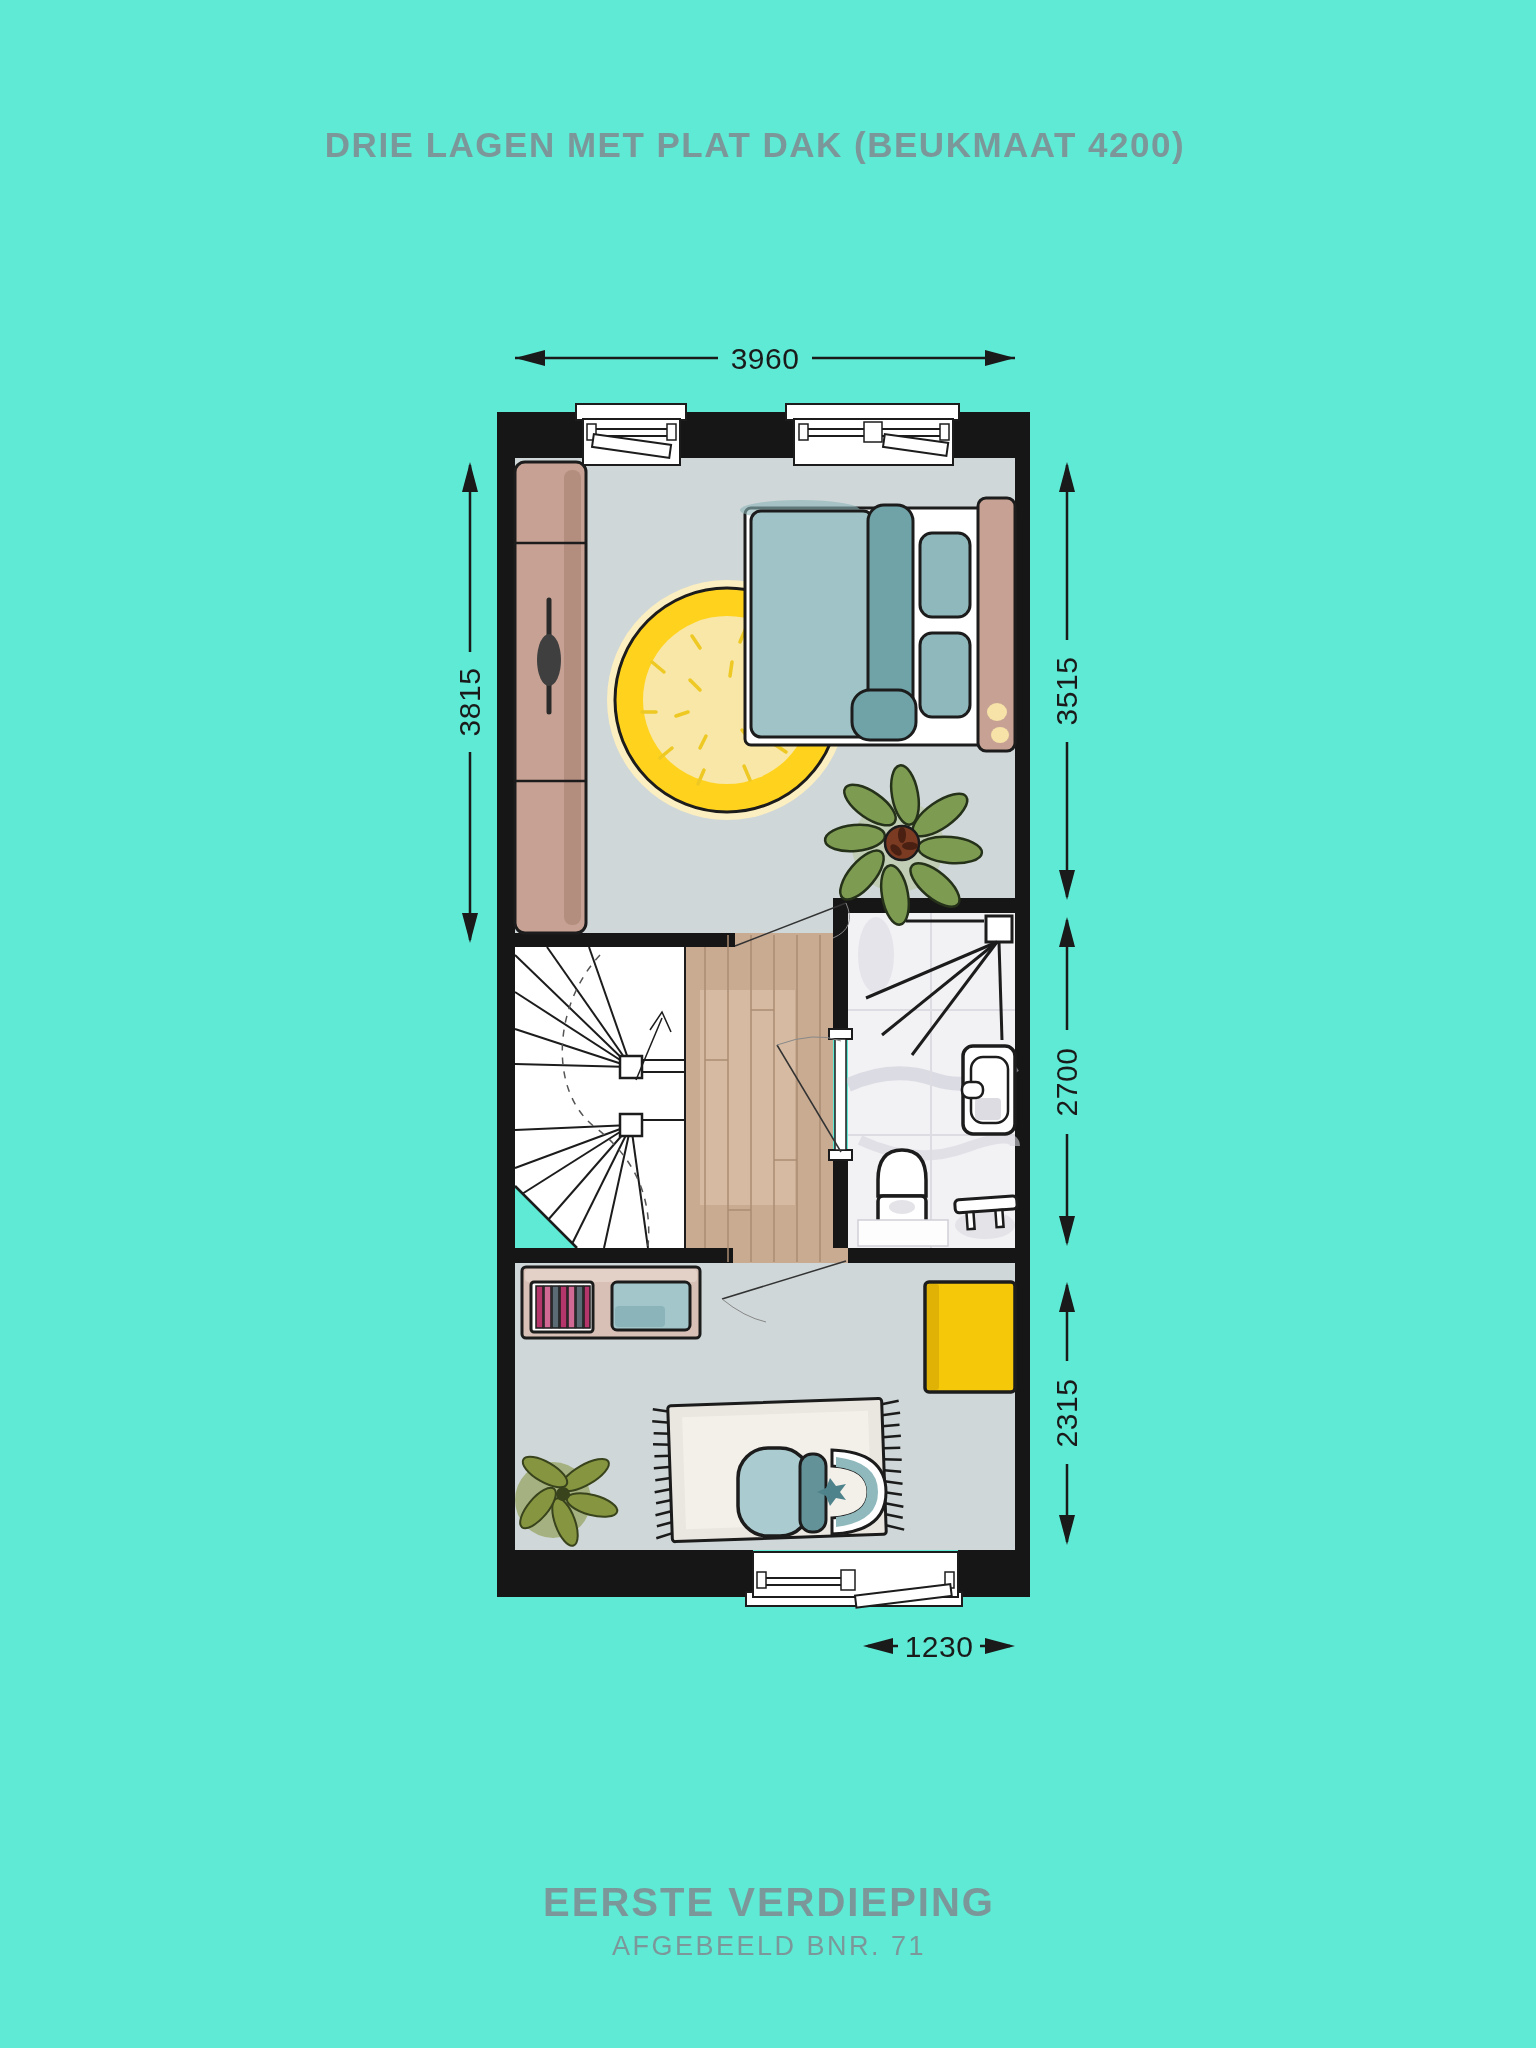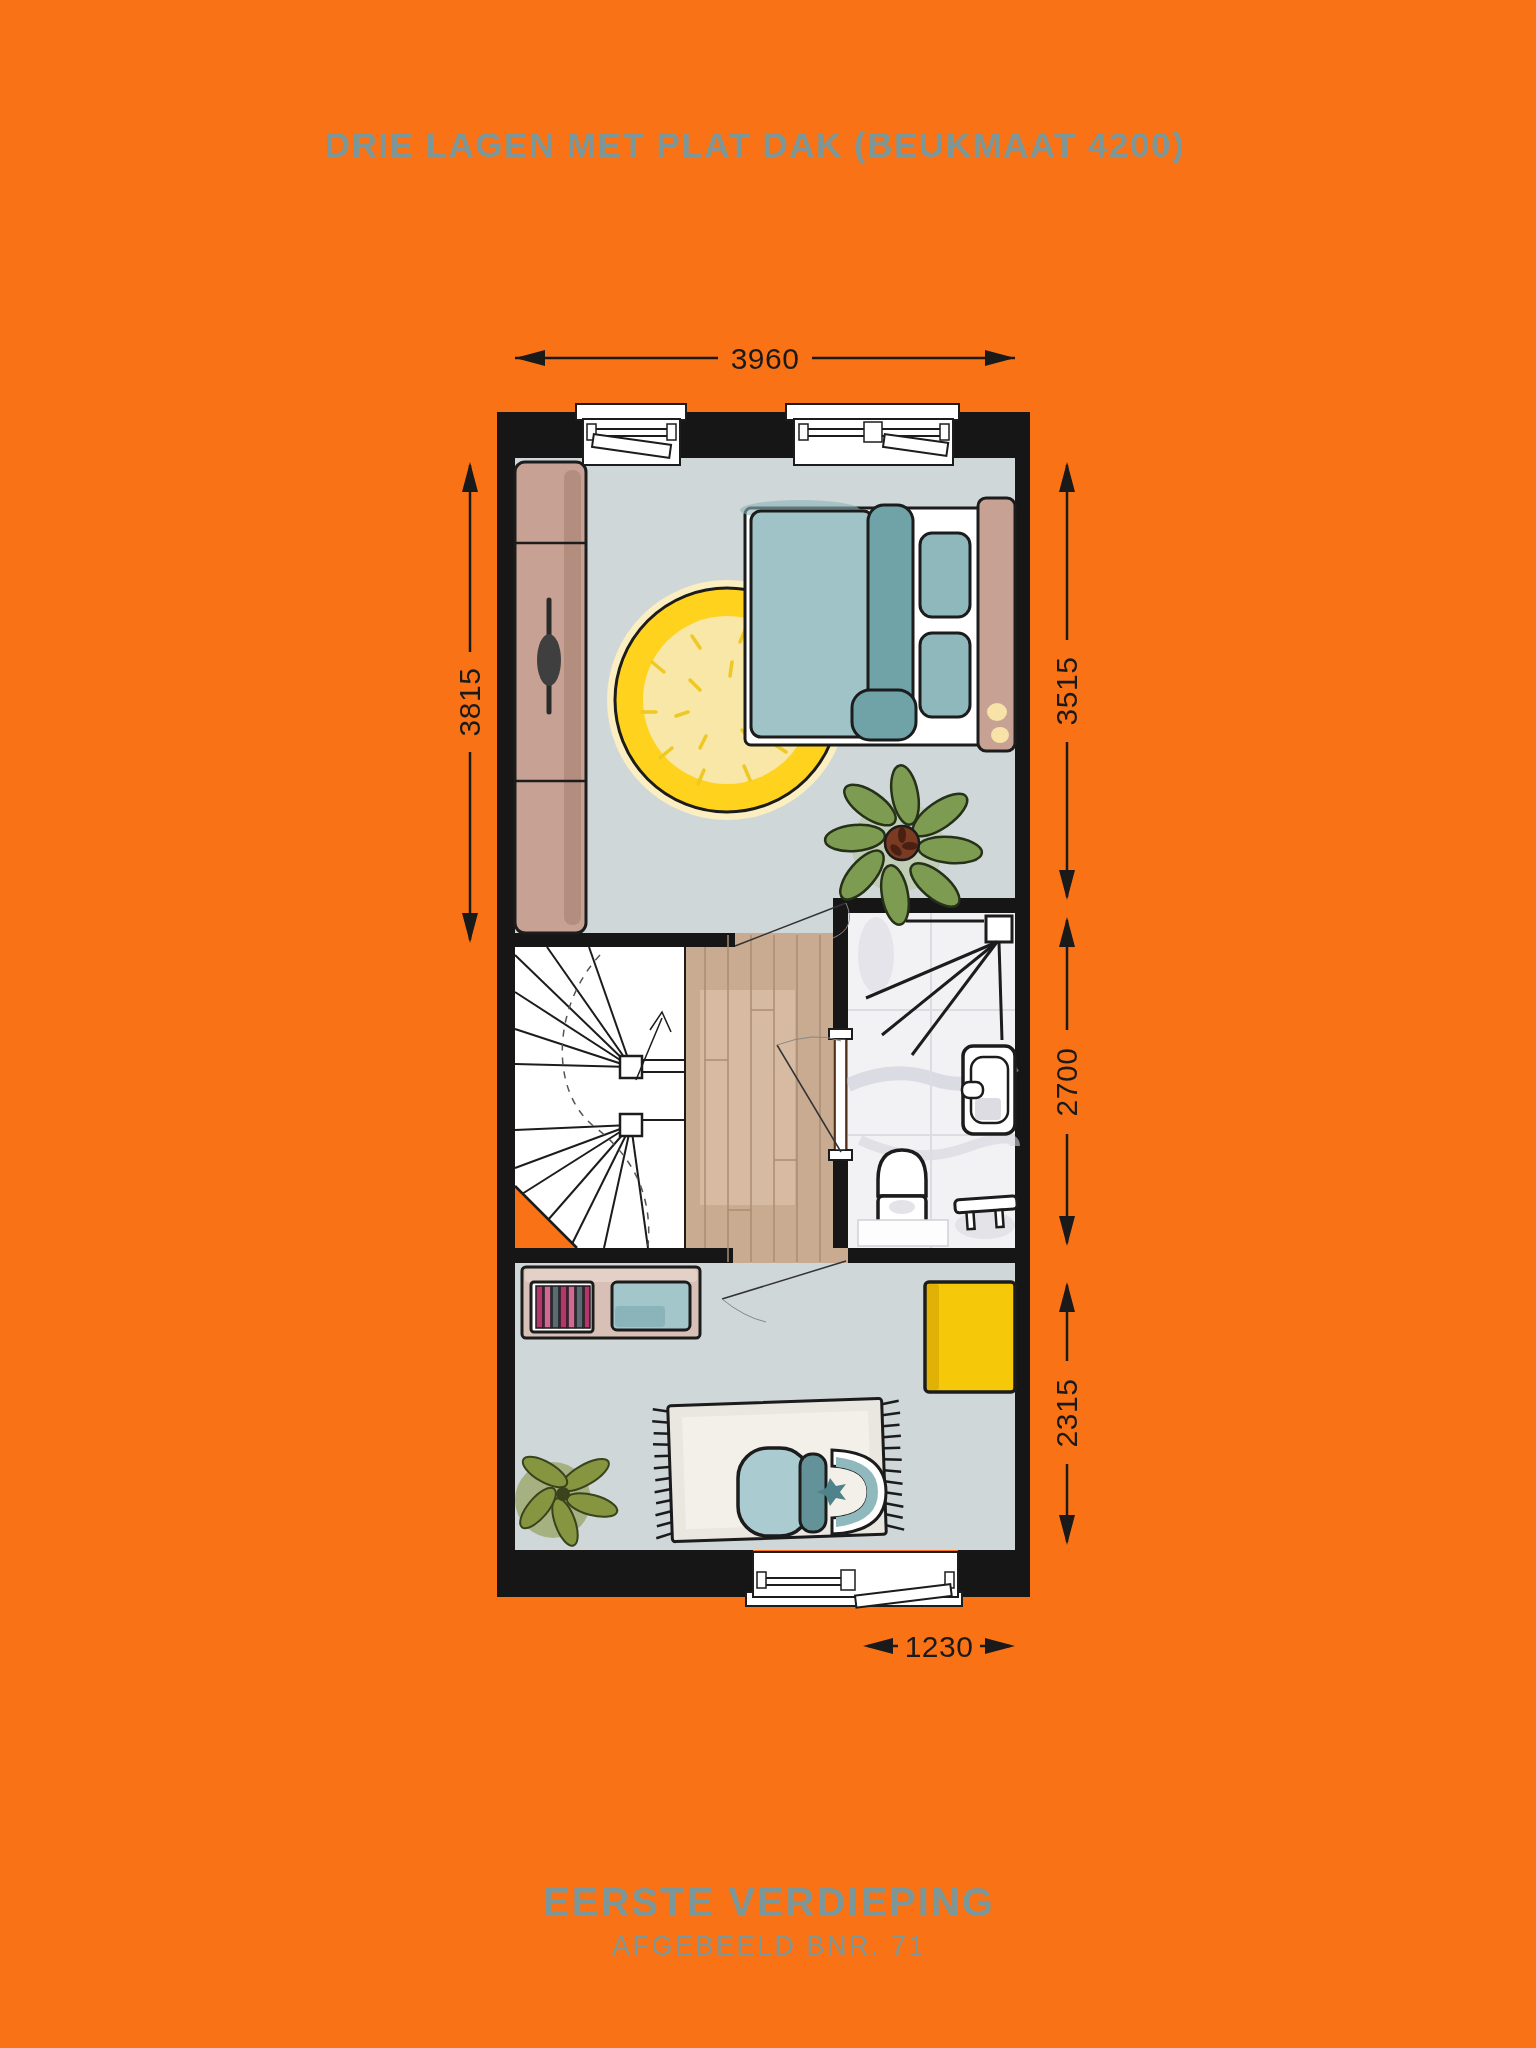--- a/index.html
+++ b/index.html
@@ -1,16 +1,16 @@
 <!DOCTYPE html>
 <html><head>
 <meta charset="utf-8">
 <style>
   html,body{margin:0;padding:0;background:#ffffff;}
-  .page{position:relative;width:1536px;height:2048px;background:#f97316;overflow:hidden;}
+  .page{position:relative;width:1536px;height:2048px;background:#5eead4;overflow:hidden;}
   svg{display:block;}
   text{font-family:"Liberation Sans", sans-serif;}
   .title-text{font-size:35px;font-weight:bold;letter-spacing:1.5px;}
   .footer-main{font-size:40px;font-weight:bold;letter-spacing:2px;}
   .footer-sub{font-size:27px;letter-spacing:2.5px;}
   .dim-text{font-size:30px;fill:#1a1a1a;letter-spacing:0.5px;}
   .dimline{stroke:#1a1a1a;stroke-width:2.5;fill:none;}
   .dimhead{fill:#1a1a1a;stroke:none;}
   .thin{stroke:#1c1c1c;stroke-width:2;fill:none;}
 </style>

